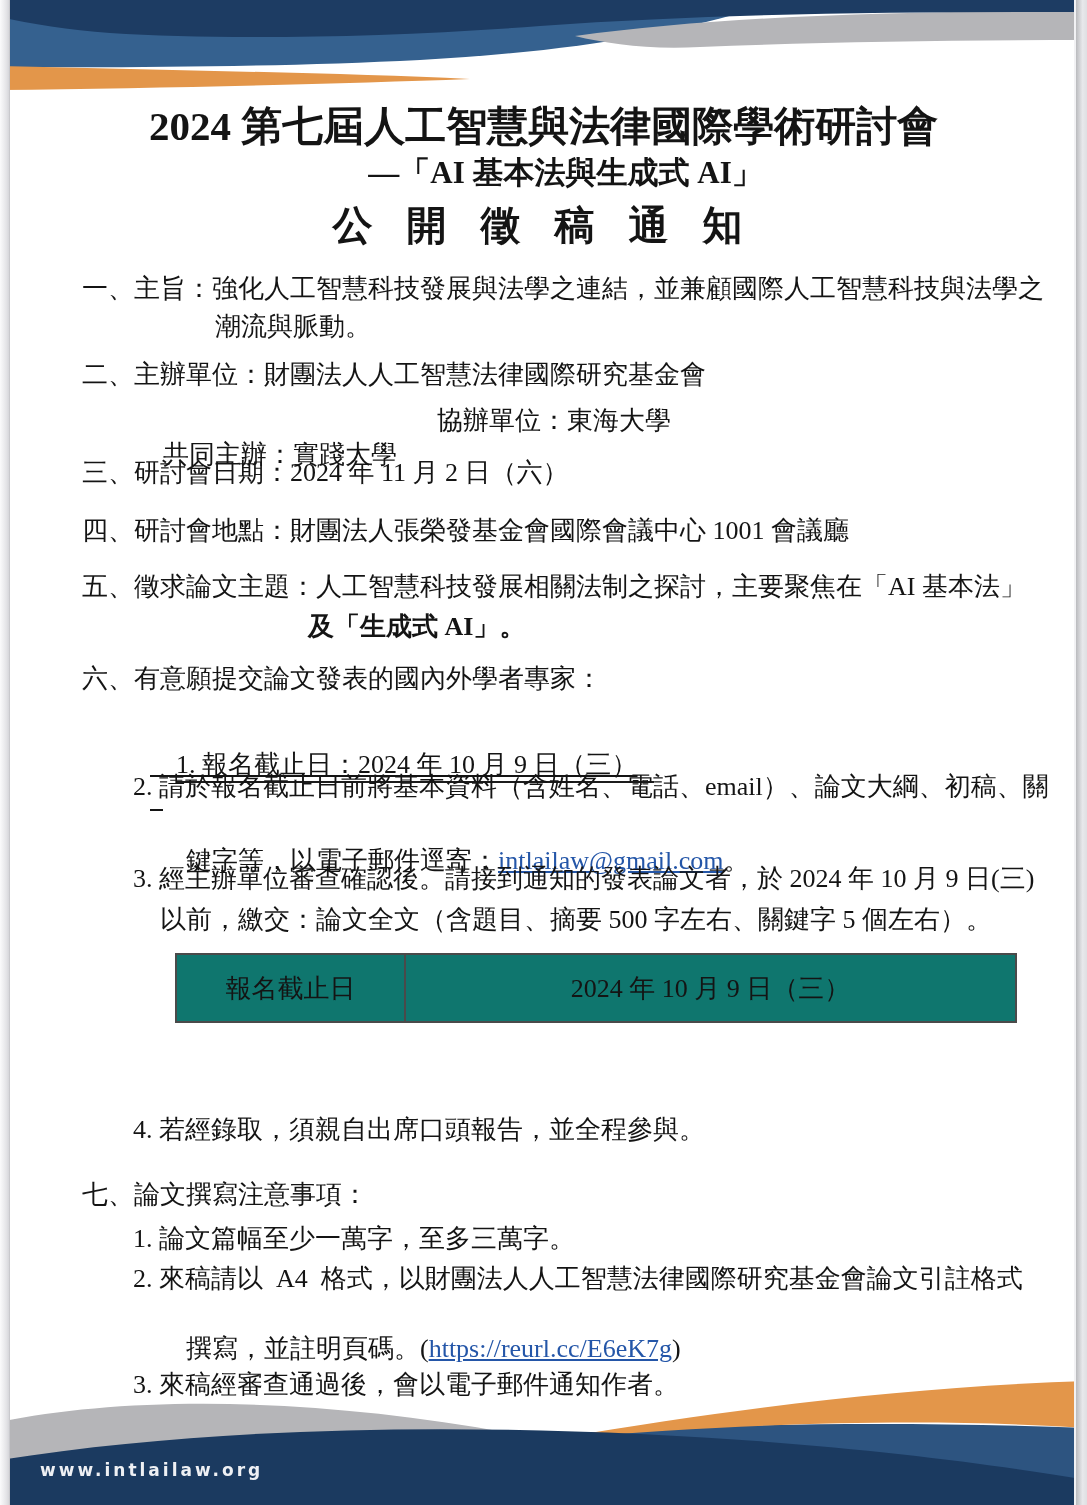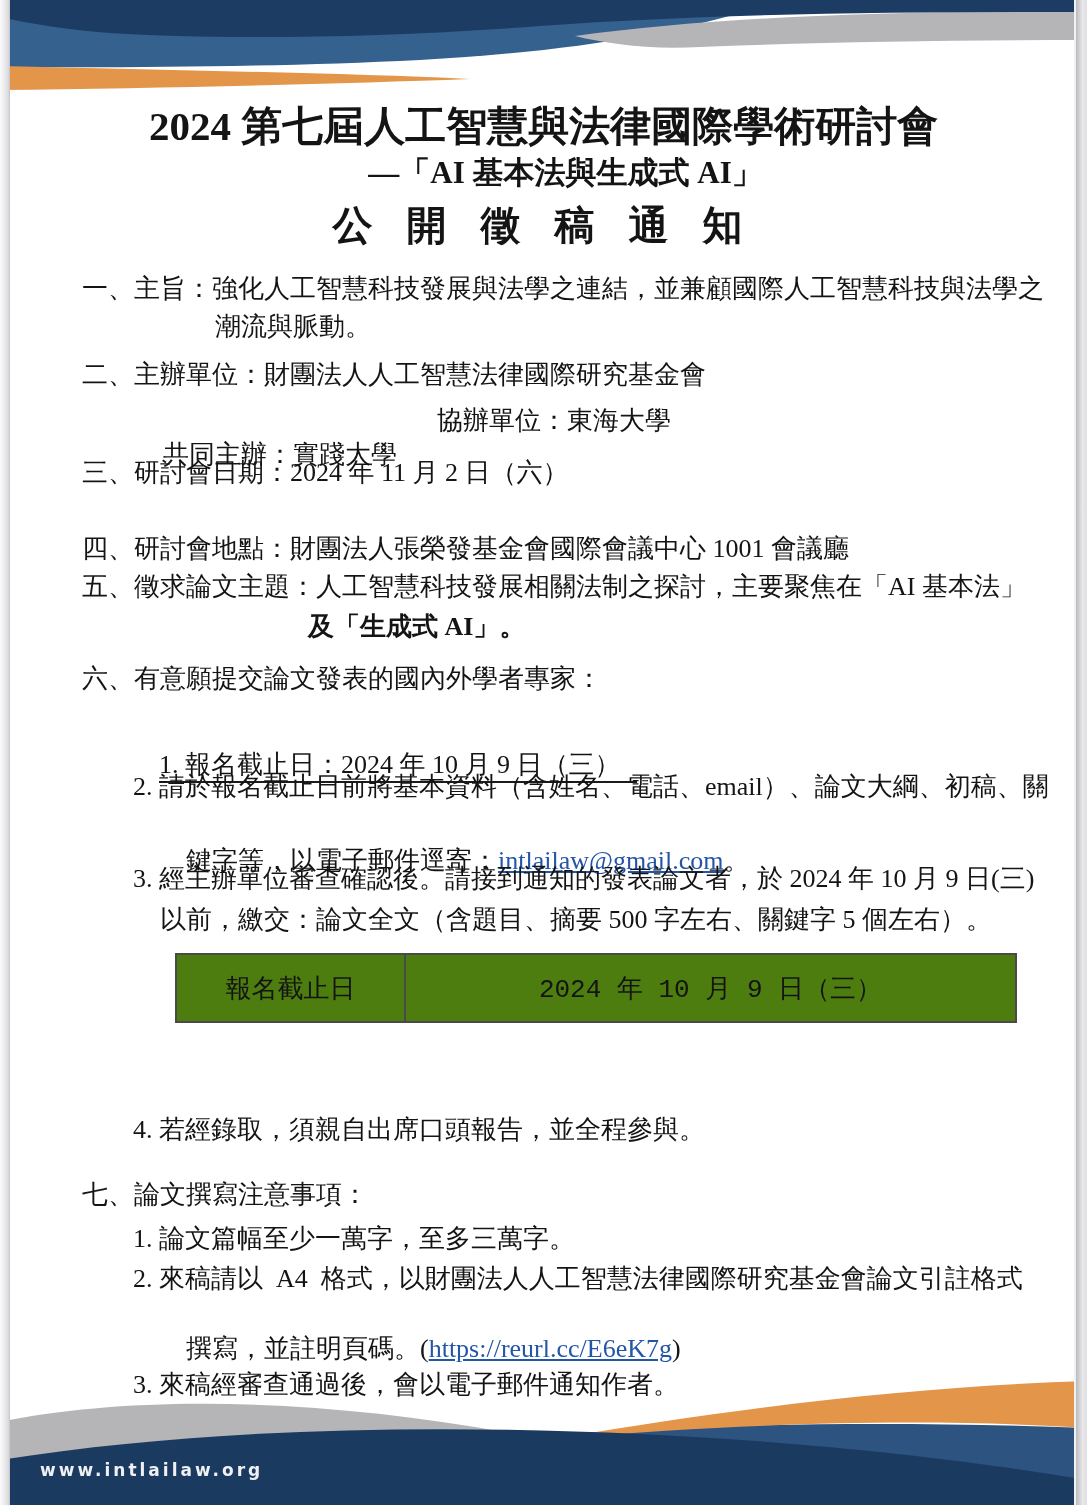--- a/index.html
+++ b/index.html
@@ -15,21 +15,21 @@
   .edge-right{position:absolute;right:0;top:0;width:11px;height:1505px;z-index:9;
     background:linear-gradient(to right,#babbbe,#e8e8eb 60%,#dfdfe2);border-left:2px solid #f2f2f4;}
   .title{position:absolute;left:0;width:1087px;text-align:center;font-weight:bold;white-space:pre;}
   .title-1{top:104px;font-size:41px;line-height:44px;}
   .title-2{top:152px;font-size:31px;line-height:42px;padding-left:22px;}
   .title-3{top:202px;font-size:40px;line-height:48px;letter-spacing:12px;}
   .line{position:absolute;font-size:26px;line-height:34px;white-space:pre;}
   .u-line{border-bottom:2px solid #1c1c1c;padding-bottom:2px;padding-right:16px;}
   a.doclink{color:#2456a8;text-decoration:underline;cursor:pointer;}
   .cohost-2{position:absolute;left:300px;top:0;white-space:pre;}
-  .dtable{position:absolute;left:175px;top:953px;width:838px;border:2px solid #4a4a4a;background:#4d7c0f;font-family:Liberation Mono, monospace;}
+  .dtable{position:absolute;left:175px;top:953px;width:838px;border:2px solid #4a4a4a;background:#0f766e;}
   .drow{display:flex;height:66px;}
   .drow + .drow{border-top:2px solid #4a4a4a;}
   .dcell-label{width:227px;border-right:2px solid #4a4a4a;display:flex;align-items:center;justify-content:center;font-size:26px;}
   .dcell-value{flex:1;display:flex;align-items:center;justify-content:center;font-size:26px;}
   .footer-url{
     position:absolute;left:40px;top:1460px;z-index:3;
     font-family:"DejaVu Sans","Liberation Sans",sans-serif;
     font-weight:bold;font-size:17px;letter-spacing:3px;color:#eef0f4;white-space:pre;
   }
 </style>
@@ -59,27 +59,27 @@
   <div class="line" style="left:82px;top:272px;">一、主旨：強化人工智慧科技發展與法學之連結，並兼顧國際人工智慧科技與法學之</div>
   <div class="line" style="left:215px;top:310px;">潮流與脈動。</div>
 
   <div class="line" style="left:82px;top:358px;">二、主辦單位：財團法人人工智慧法律國際研究基金會</div>
   <div class="line" style="left:137px;top:404px;">
     <span>共同主辦：實踐大學</span>
     <span class="cohost-2">協辦單位：東海大學</span>
   </div>
 
   <div class="line" style="left:82px;top:456px;">三、研討會日期：2024 年 11 月 2 日（六）</div>
-  <div class="line" style="left:82px;top:532px;">四、研討會地點：財團法人張榮發基金會國際會議中心 1001 會議廳</div>
+  <div class="line" style="left:82px;top:514px;">四、研討會地點：財團法人張榮發基金會國際會議中心 1001 會議廳</div>
 
   <div class="line" style="left:82px;top:570px;">五、徵求論文主題：人工智慧科技發展相關法制之探討，主要聚焦在「AI 基本法」</div>
   <div class="line" style="left:308px;top:610px;font-weight:bold;">及「生成式 AI」。</div>
 
   <div class="line" style="left:82px;top:662px;">六、有意願提交論文發表的國內外學者專家：</div>
-  <div class="line" style="left:133px;top:714px;">
+  <div class="line" style="left:150px;top:714px;text-decoration:underline;">
     <span class="u-line">1. 報名截止日：2024 年 10 月 9 日（三）</span>
   </div>
   <div class="line" style="left:133px;top:770px;">2. 請於報名截止日前將基本資料（含姓名、電話、email）、論文大綱、初稿、關</div>
   <div class="line" style="left:160px;top:810px;">
     <span>鍵字等，以電子郵件逕寄：</span><a class="doclink" href="#">intlailaw@gmail.com</a><span>。</span>
   </div>
   <div class="line" style="left:133px;top:862px;">3. 經主辦單位審查確認後。請接到通知的發表論文者，於 2024 年 10 月 9 日(三)</div>
   <div class="line" style="left:160px;top:903px;">以前，繳交：論文全文（含題目、摘要 500 字左右、關鍵字 5 個左右）。</div>
 
   <div class="dtable">

